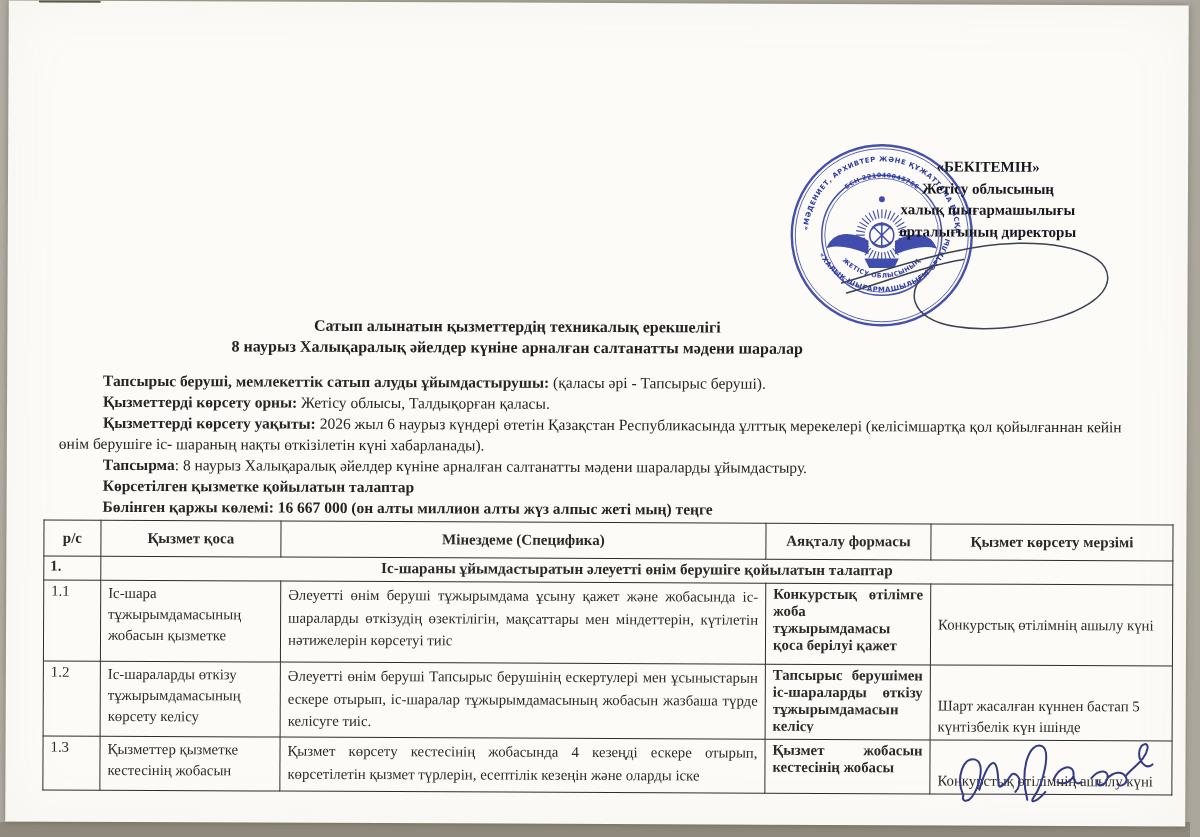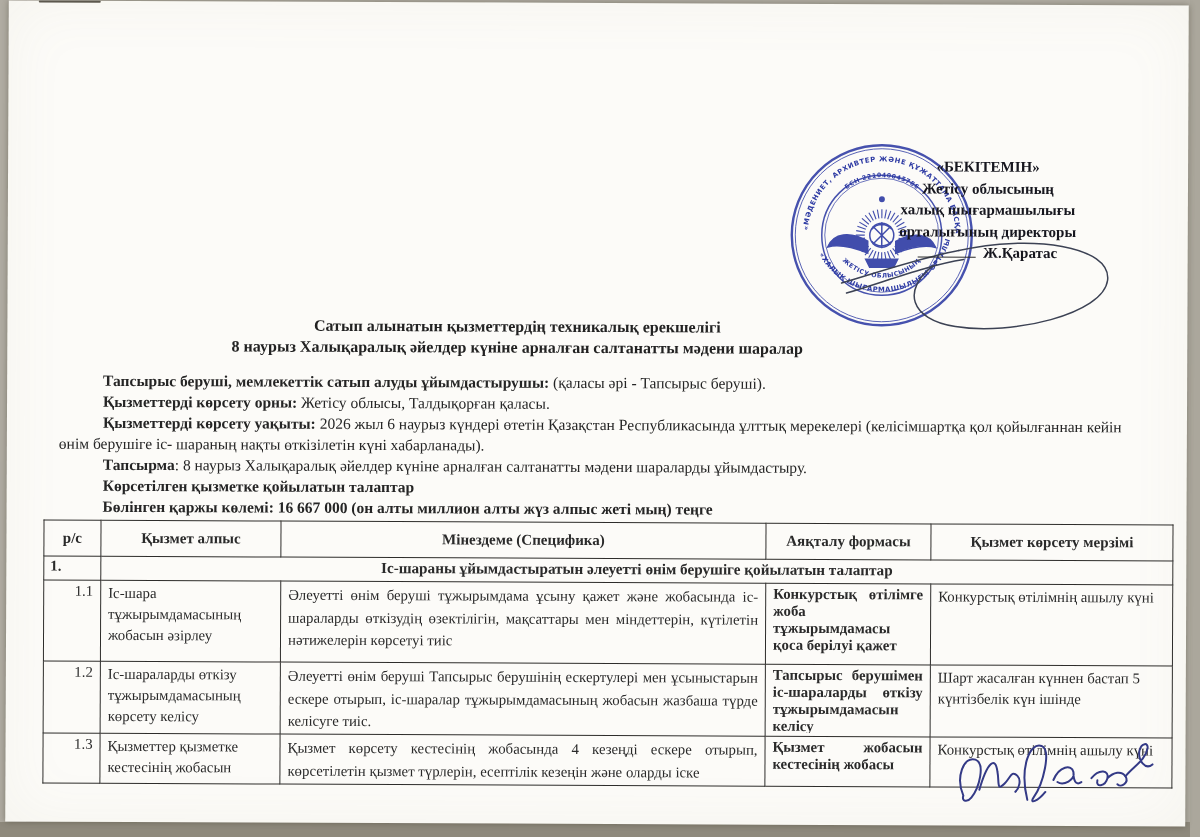--- a/index.html
+++ b/index.html
@@ -46,29 +46,29 @@
     border-collapse:collapse;table-layout:fixed;width:1129px;
     font-size:14.8px;color:#2a2a2a;
   }
   .spec-table td,.spec-table th{
     border:1.4px solid #2e2d2b;vertical-align:top;padding:2px 7px;
     overflow:hidden;
   }
   .spec-table th{font-weight:bold;text-align:center;font-size:15px;padding:4px 4px;height:27px;vertical-align:middle;}
   .row-section td{font-weight:bold;height:21px;padding:1px 6px;}
   .row-section .sect-title{text-align:center;font-size:15.2px;}
-  .cell-num{text-align:right;padding-top:4px;}
+  .cell-num{text-align:left;padding-top:4px;}
   .cb{overflow:hidden;}
   .r1 .cb{max-height:75px;}
   .r2 .cb{max-height:66px;}
   .r3 .cb{max-height:45px;}
   .col-service .cb{line-height:21px;text-align:left;}
   .col-spec .cb{line-height:22.5px;text-align:justify;}
   .col-form .cb{line-height:17px;text-align:justify;font-weight:bold;}
-  .col-term .cb{line-height:21px;text-align:left;}
+  .col-term .cb{line-height:21px;text-align:left;margin-top:28px;}
   .stamp-text{font-size:6.8px;letter-spacing:.6px;font-weight:bold;fill:#2d3aa3;font-family:"DejaVu Sans",sans-serif;}
   .stamp-text-sm{font-size:6.2px;letter-spacing:.5px;font-weight:bold;fill:#2d3aa3;font-family:"DejaVu Sans",sans-serif;}
 </style>
 </head>
 <body>
 
 <div class="desk-bottom"></div>
 <div class="desk-right"></div>
 
 <div class="page">
@@ -142,21 +142,20 @@
       <path d="M 75 158 C 115 146 155 130 192 124"></path>
       <path d="M 187 115 C 260 98 340 110 336 144 C 332 178 240 200 184 191 C 138 184 130 154 162 130"></path>
     </g>
   </svg>
 
   <div class="approval">
     <div>«БЕКІТЕМІН»</div>
     <div>Жетісу облысының</div>
     <div>халық шығармашылығы</div>
     <div>орталығының директоры</div>
-    <div><span class="sigline"></span><span>Ж.Қаратас</span></div>
   </div>
 
   <div class="doc-title">
     <div>Сатып алынатын қызметтердің техникалық ерекшелігі</div>
     <div>8 наурыз Халықаралық әйелдер күніне арналған салтанатты мәдени шаралар</div>
   </div>
 
   <div class="paras ink">
     <p><b>Тапсырыс беруші, мемлекеттік сатып алуды ұйымдастырушы:</b><span> (қаласы әрі - Тапсырыс беруші).</span></p>
     <p><b>Қызметтерді көрсету орны:</b><span> Жетісу облысы, Талдықорған қаласы.</span></p>
@@ -170,35 +169,35 @@
     <colgroup>
         <col style="width:57px">
         <col style="width:180px">
         <col style="width:485px">
         <col style="width:165px">
         <col style="width:242px">
       </colgroup>
     <thead>
       <tr>
         <th>р/с</th>
-        <th>Қызмет алпыс</th>
+        <th>Қызмет қоса</th>
         <th>Мінездеме (Специфика)</th>
         <th>Аяқталу формасы</th>
         <th>Қызмет көрсету мерзімі</th>
       </tr>
     </thead>
     <tbody>
       <tr class="row-section">
         <td>1.</td>
         <td colspan="4" class="sect-title">Іс-шараны ұйымдастыратын әлеуетті өнім берушіге қойылатын талаптар</td>
       </tr>
       <tr class="r1" style="height:81px">
         <td class="cell-num">1.1</td>
         <td class="col-service">
-            <div class="cb">Іс-шара тұжырымдамасының жобасын әзірлеу</div>
+            <div class="cb">Іс-шара тұжырымдамасының жобасын қызметке</div>
           </td>
         <td class="col-spec">
             <div class="cb">Әлеуетті өнім беруші тұжырымдама ұсыну қажет және жобасында іс-шараларды өткізудің өзектілігін, мақсаттары мен міндеттерін, күтілетін нәтижелерін көрсетуі тиіс</div>
           </td>
         <td class="col-form">
             <div class="cb">Конкурстық өтілімге жоба тұжырымдамасы қоса берілуі қажет</div>
           </td>
         <td class="col-term">
             <div class="cb">Конкурстық өтілімнің ашылу күні</div>
           </td>

